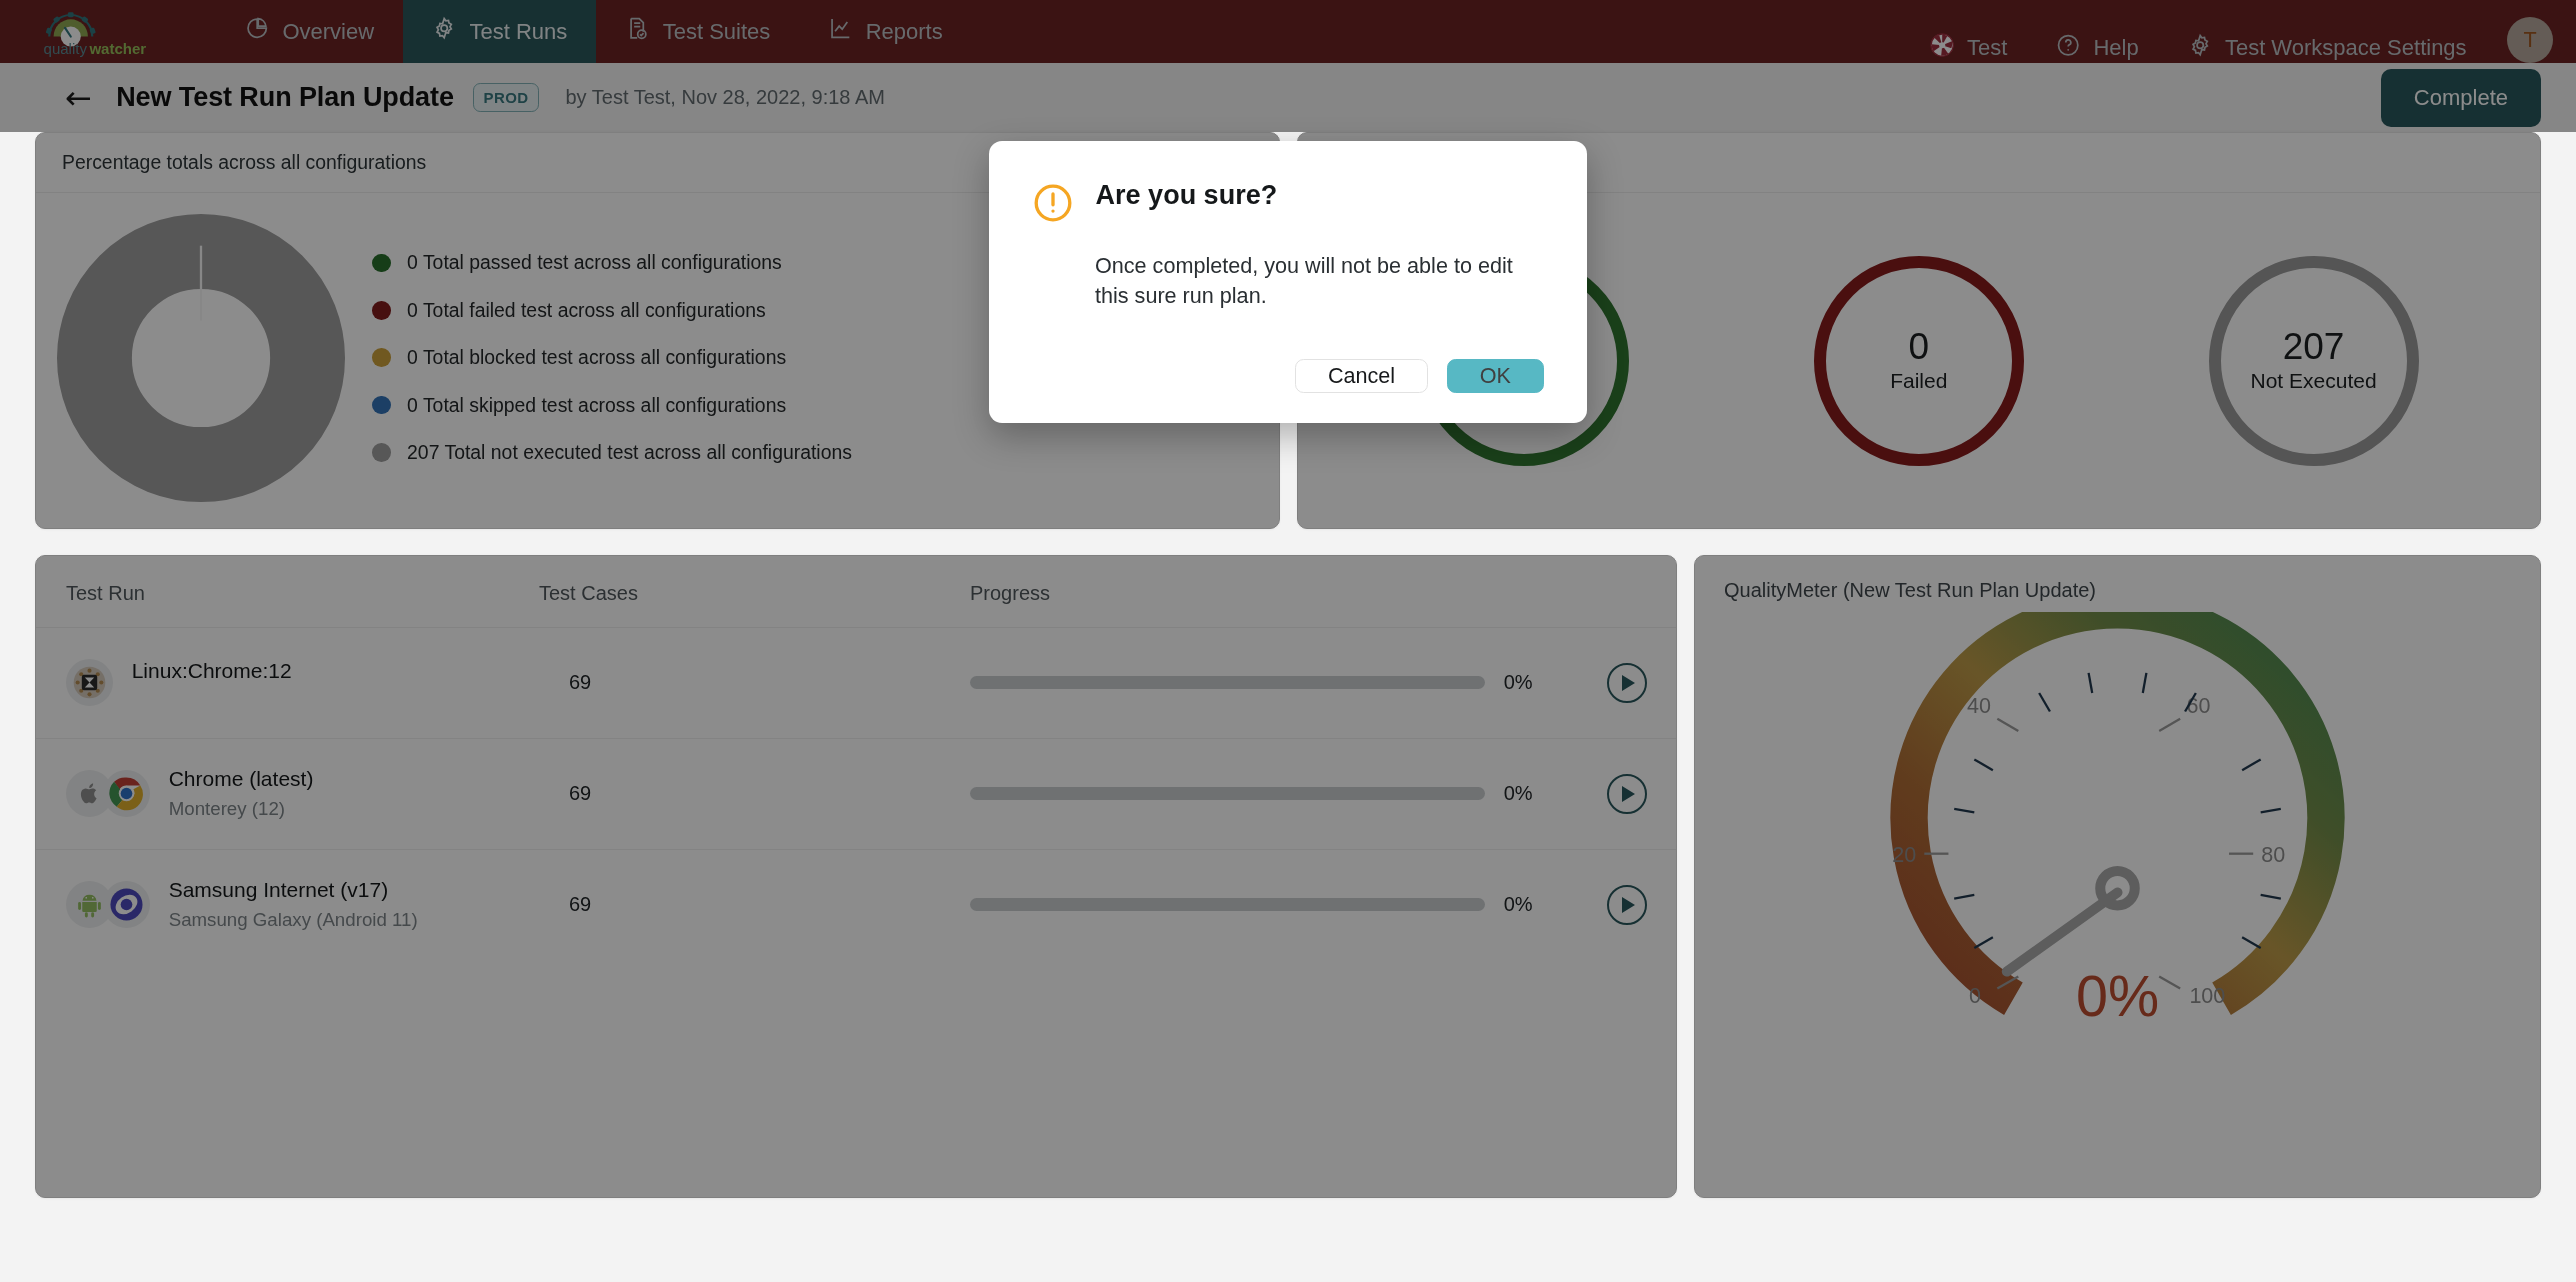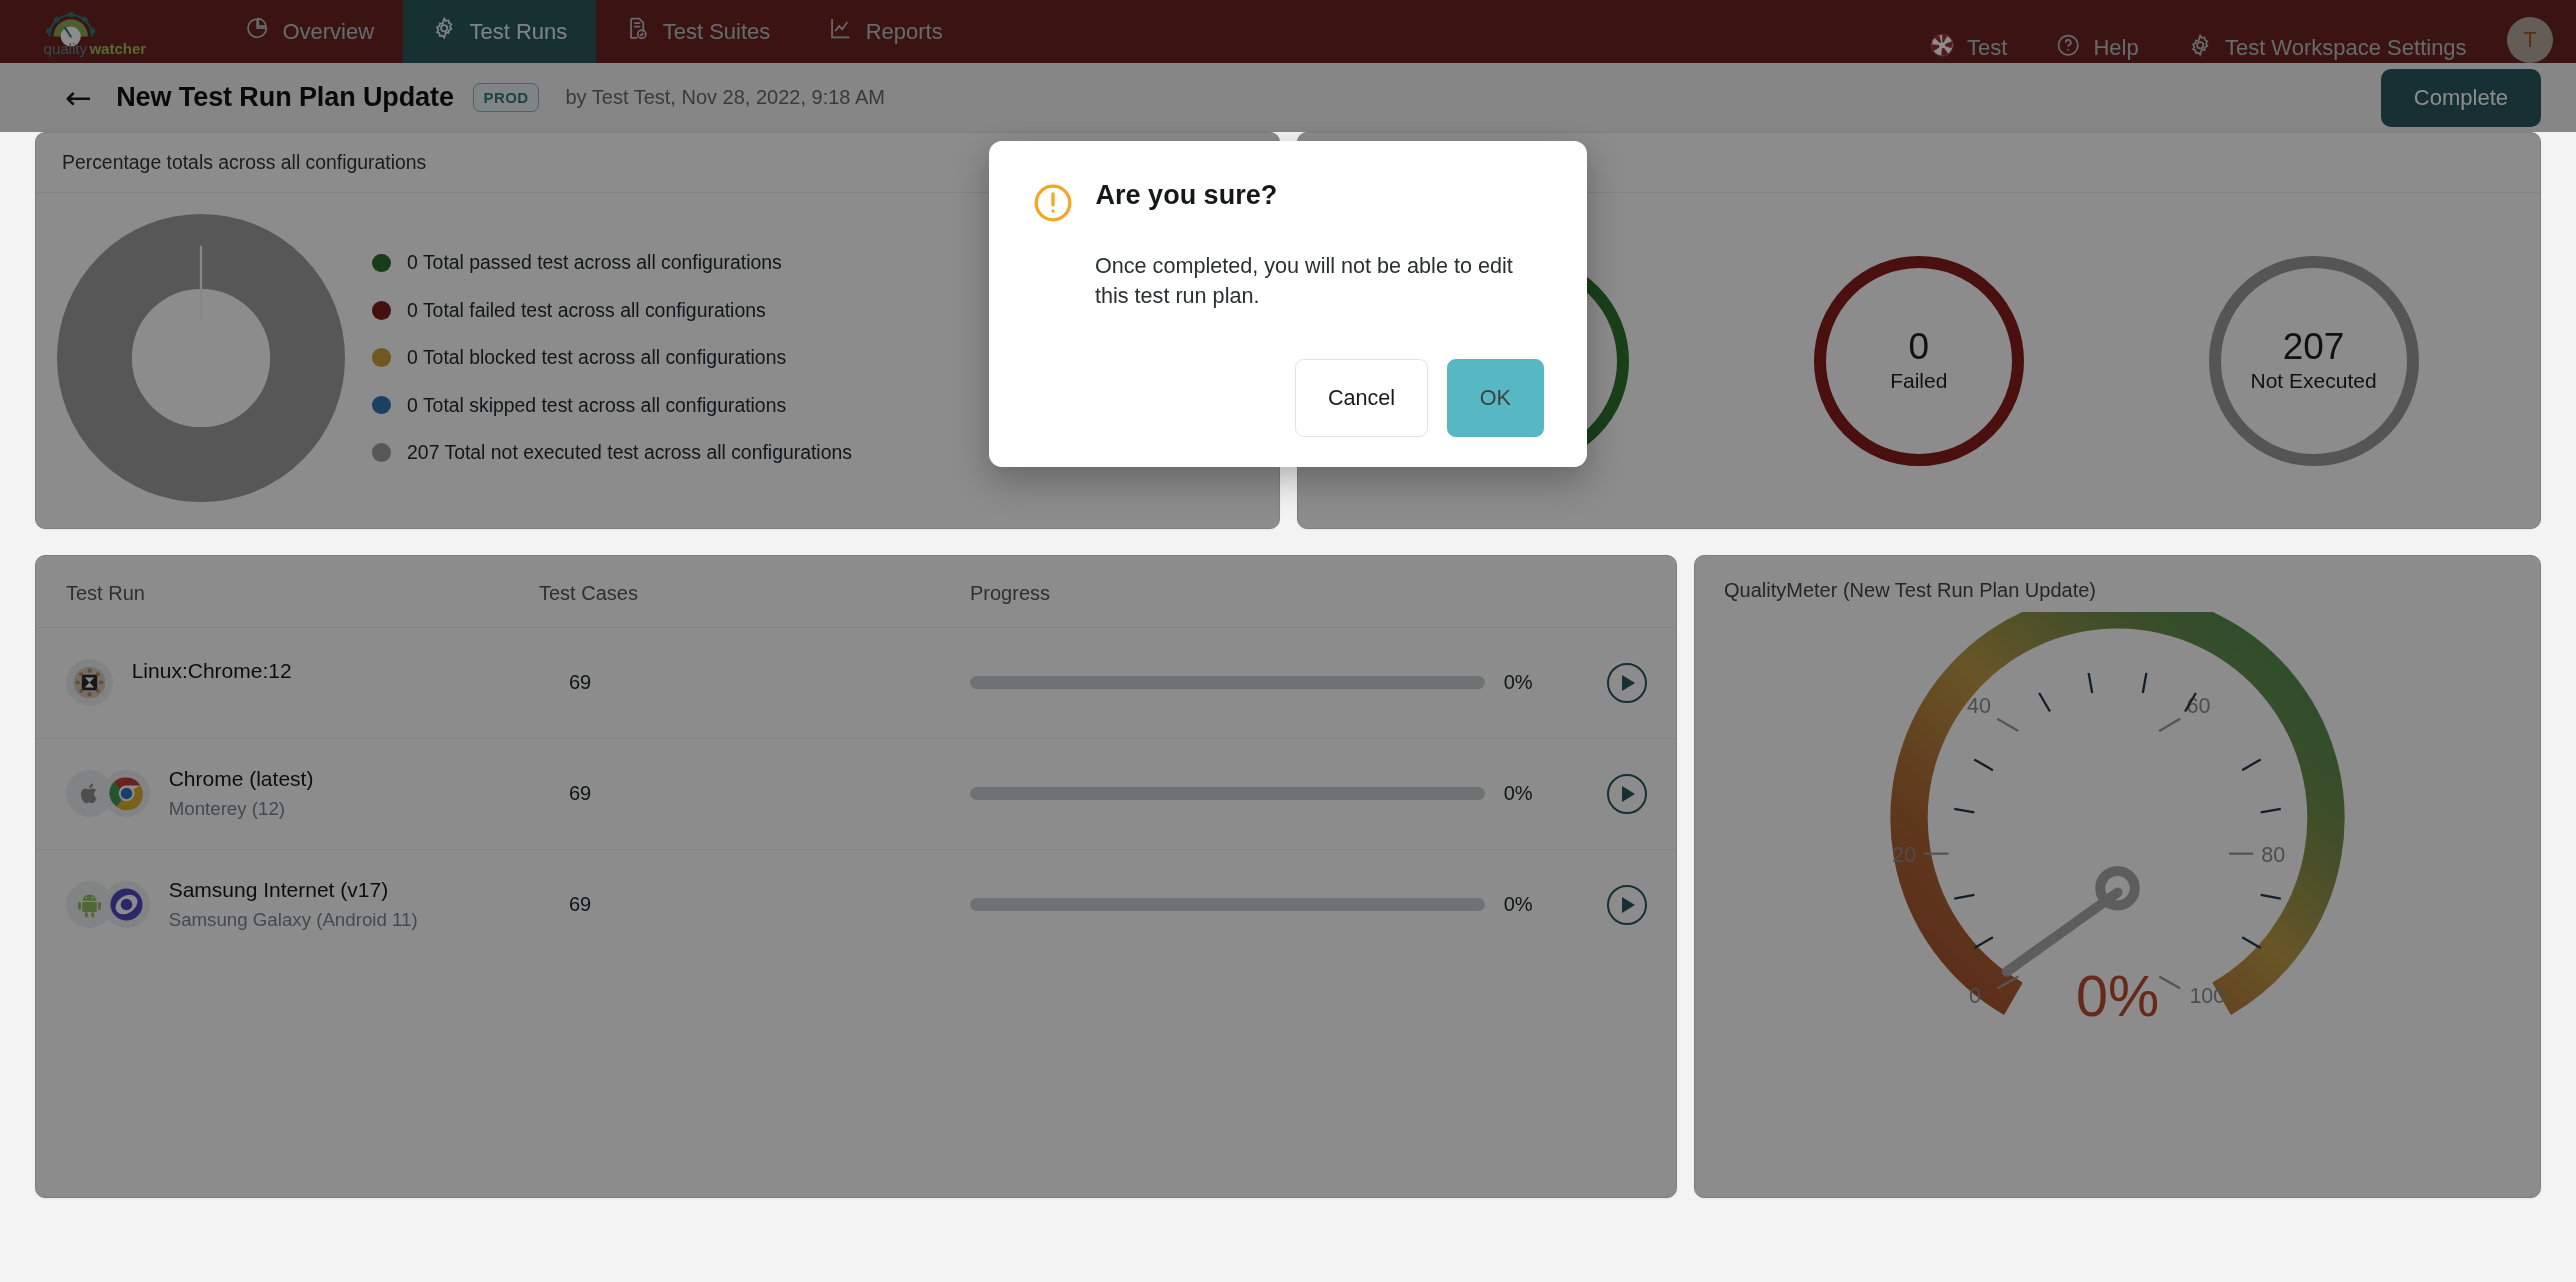--- a/index.html
+++ b/index.html
@@ -254,21 +254,21 @@
     font-size: 21.6px; color: #2a2f33; line-height: 1.42;
     max-width: 446px;
   }
   .modal-actions {
     display: flex; justify-content: flex-end; gap: 18.7px;
     margin-top: 47px;
   }
   .btn {
     font-size: 21.6px;
     border-radius: 8.6px;
-    padding: 25px 32px;
+    padding: 3px 32px;
     cursor: pointer;
     font-family: "Liberation Sans", sans-serif;
   }
   .btn-cancel { background: #fff; color: #17191b; border: 1.4px solid #e2e2e2; }
   .btn-ok { background: #57b8c4; color: #404040; border: 1.4px solid #57b8c4; }
 </style>
 </head>
 <body>
 
 <div id="app">
@@ -654,21 +654,21 @@
       <div class="modal-top">
         <span class="warn-icon">
           <svg width="42" height="42" viewBox="0 0 24 24" fill="none" stroke="#f5a623" stroke-width="1.9">
             <circle cx="12" cy="12" r="9.6"></circle>
             <path d="M12 6.8v6.2" stroke-linecap="round"></path>
             <circle cx="12" cy="16.6" r="0.95" fill="#f5a623" stroke="none"></circle>
           </svg>
         </span>
         <div class="modal-title">Are you sure?</div>
       </div>
-      <div class="modal-text">Once completed, you will not be able to edit this test run plan.</div>
+      <div class="modal-text">Once completed, you will not be able to edit this sure run plan.</div>
       <div class="modal-actions">
         <button class="btn btn-cancel">Cancel</button>
         <button class="btn btn-ok">OK</button>
       </div>
     </div>
   </div>
 
 </div>
 
 

